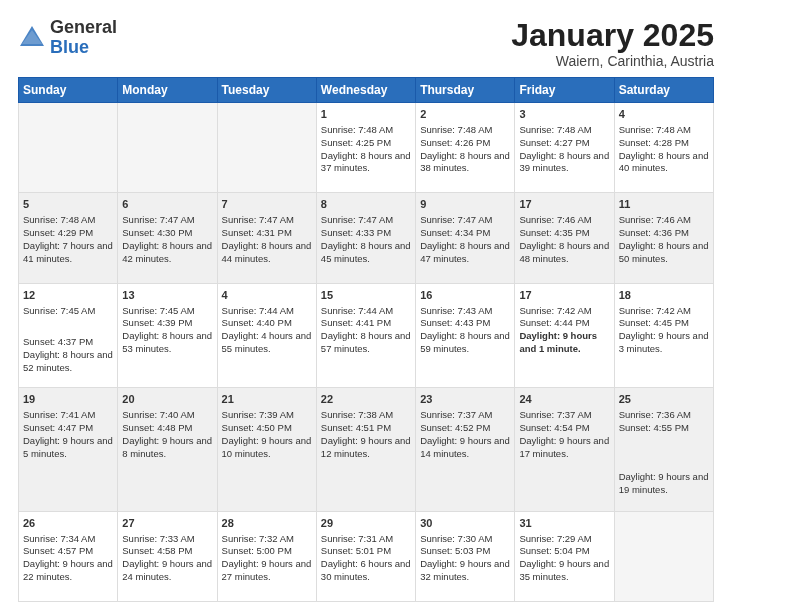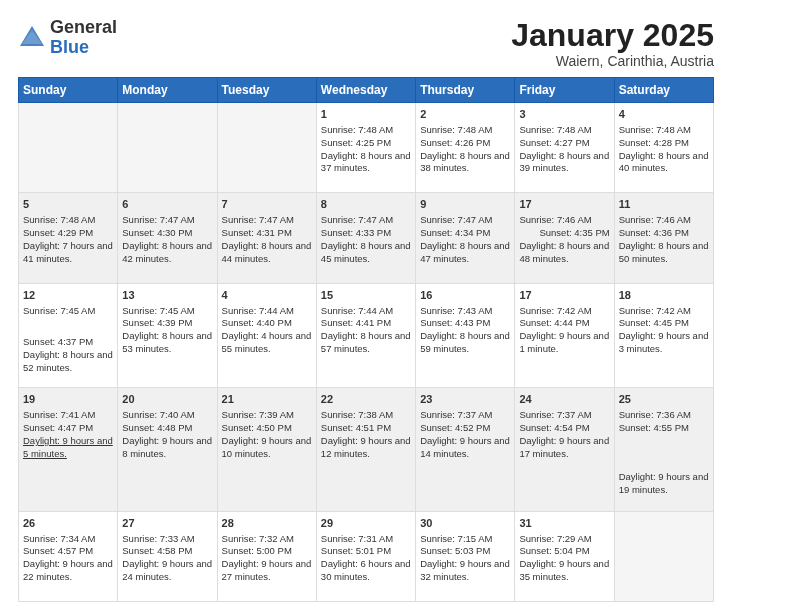--- a/index.html
+++ b/index.html
@@ -180,21 +180,21 @@
           </td>
           <td>
             <span class="day-num">9</span>
             <span style="display: block;">Sunrise: 7:47 AM</span>
             <span style="display: block;">Sunset: 4:34 PM</span>
             <span style="display: block;">Daylight: 8 hours and 47 minutes.</span>
           </td>
           <td>
             <span class="day-num">17</span>
             <span style="display: block;">Sunrise: 7:46 AM</span>
-            <span style="display: block; text-align: right;">Sunset: 4:35 PM</span>
+            <span style="display: block;">Sunset: 4:35 PM</span>
             <span style="display: block;">Daylight: 8 hours and 48 minutes.</span>
           </td>
           <td>
             <span class="day-num">11</span>
             <span style="display: block;">Sunrise: 7:46 AM</span>
             <span style="display: block;">Sunset: 4:36 PM</span>
             <span style="display: block;">Daylight: 8 hours and 50 minutes.</span>
           </td>
         </tr>
         <tr>
@@ -225,35 +225,35 @@
           <td>
             <span class="day-num">16</span>
             <span style="display: block;">Sunrise: 7:43 AM</span>
             <span style="display: block;">Sunset: 4:43 PM</span>
             <span style="display: block;">Daylight: 8 hours and 59 minutes.</span>
           </td>
           <td>
             <span class="day-num">17</span>
             <span style="display: block;">Sunrise: 7:42 AM</span>
             <span style="display: block;">Sunset: 4:44 PM</span>
-            <span style="display: block;">Daylight: 9 hours and 1 minute.</span>
+            <span style="display: block; font-weight: bold;">Daylight: 9 hours and 1 minute.</span>
           </td>
           <td>
             <span class="day-num">18</span>
             <span style="display: block;">Sunrise: 7:42 AM</span>
             <span style="display: block;">Sunset: 4:45 PM</span>
             <span style="display: block;">Daylight: 9 hours and 3 minutes.</span>
           </td>
         </tr>
         <tr class="row-shaded">
           <td>
             <span class="day-num">19</span>
             <span style="display: block;">Sunrise: 7:41 AM</span>
             <span style="display: block;">Sunset: 4:47 PM</span>
-            <span style="display: block; text-decoration: underline;">Daylight: 9 hours and 5 minutes.</span>
+            <span style="display: block;">Daylight: 9 hours and 5 minutes.</span>
           </td>
           <td>
             <span class="day-num">20</span>
             <span style="display: block;">Sunrise: 7:40 AM</span>
             <span style="display: block;">Sunset: 4:48 PM</span>
             <span style="display: block;">Daylight: 9 hours and 8 minutes.</span>
           </td>
           <td>
             <span class="day-num">21</span>
             <span style="display: block;">Sunrise: 7:39 AM</span>
@@ -305,21 +305,21 @@
             <span style="display: block;">Daylight: 9 hours and 27 minutes.</span>
           </td>
           <td>
             <span class="day-num">29</span>
             <span style="display: block;">Sunrise: 7:31 AM</span>
             <span style="display: block;">Sunset: 5:01 PM</span>
             <span style="display: block;">Daylight: 6 hours and 30 minutes.</span>
           </td>
           <td>
             <span class="day-num">30</span>
-            <span style="display: block;">Sunrise: 7:15 AM</span>
+            <span style="display: block;">Sunrise: 7:30 AM</span>
             <span style="display: block;">Sunset: 5:03 PM</span>
             <span style="display: block;">Daylight: 9 hours and 32 minutes.</span>
           </td>
           <td>
             <span class="day-num">31</span>
             <span style="display: block;">Sunrise: 7:29 AM</span>
             <span style="display: block;">Sunset: 5:04 PM</span>
             <span style="display: block;">Daylight: 9 hours and 35 minutes.</span>
           </td>
           <td class="empty"></td>

